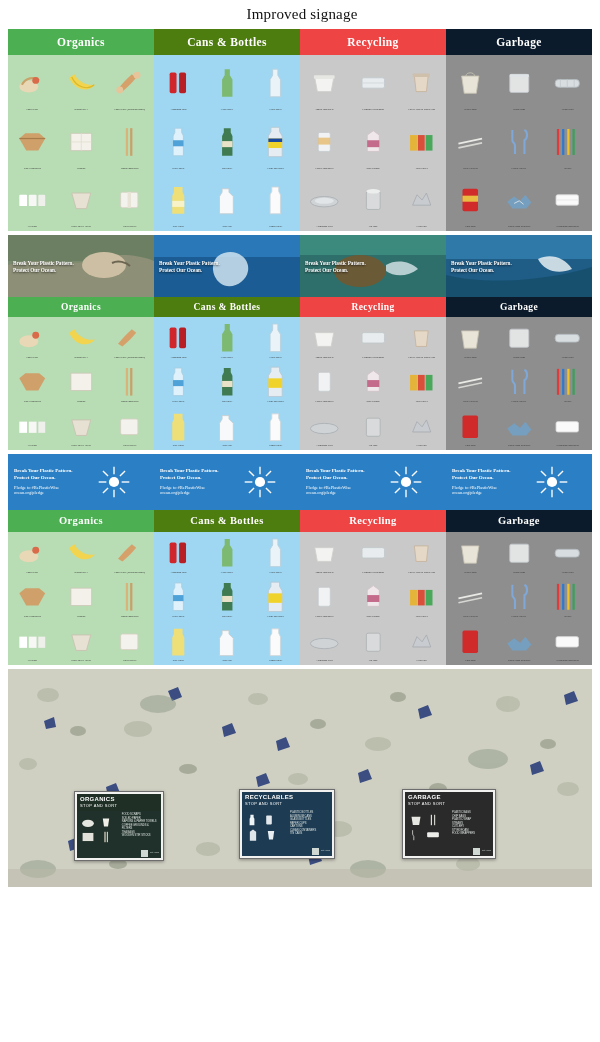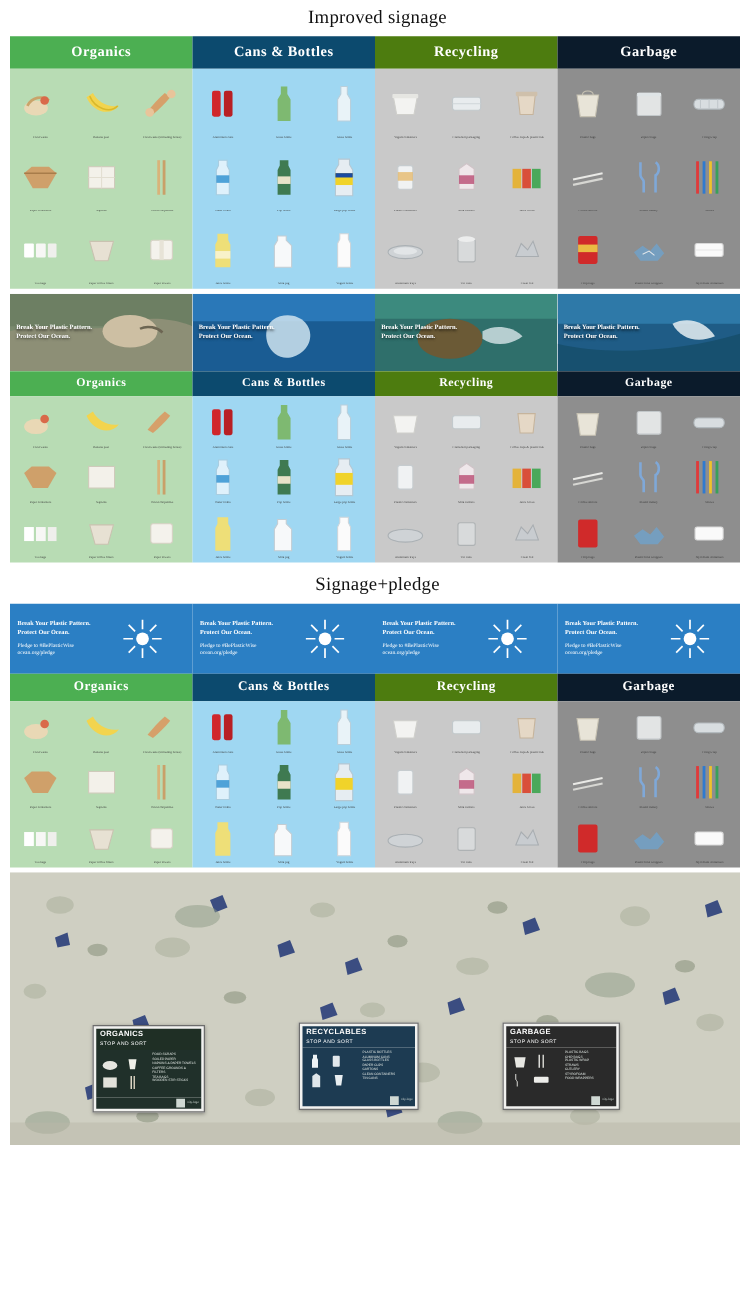--- a/index.html
+++ b/index.html
@@ -35,22 +35,22 @@
     position:relative;
   }
   .col-head{
     text-align:center;
     color:#fff;
     font-family:"Liberation Serif", serif;
     font-weight:bold;
     letter-spacing:.4px;
   }
   .c-organics{background:#4CAF52;}
-  .c-cans{background:#0c4a6e;}
-  .c-recycling{background:#4d7c0f;}
+  .c-cans{background:#4d7c0f;}
+  .c-recycling{background:#ef4444;}
   .c-garbage{background:#0b1b2b;}
 
   .col-body{position:relative;}
   .b-organics{background:#b8dcb4;}
   .b-cans{background:#9fd7f2;}
   .b-recycling{background:#c9c9c9;}
   .b-garbage{background:#8e8e8e;}
 
   
   .items{
@@ -927,21 +927,20 @@
                 </div>
                 <div class="caption">Styrofoam containers</div>
               </div>
           </div>
         </div>
       </div>
     </div>
   </div>
 
   <div style="margin-top:4px;">
-    <div class="panel-title">Signage+pledge</div>
 
     <div class="banner-row" style="height:56px;">
       <div class="pledge-banner">
         <div class="pledge-txt">
           <span>Break Your Plastic Pattern.</span><br>
           <span>Protect Our Ocean.</span>
           <span class="pledge-sub">Pledge to #BePlasticWise</span>
           <span class="pledge-sub" style="margin-top:0">ocean.org/pledge</span>
         </div>
         <svg class="sun" viewBox="0 0 40 40">

